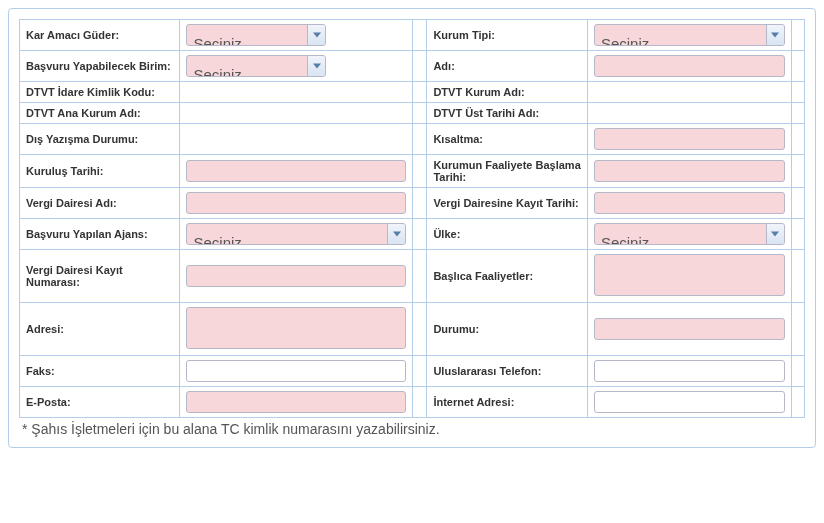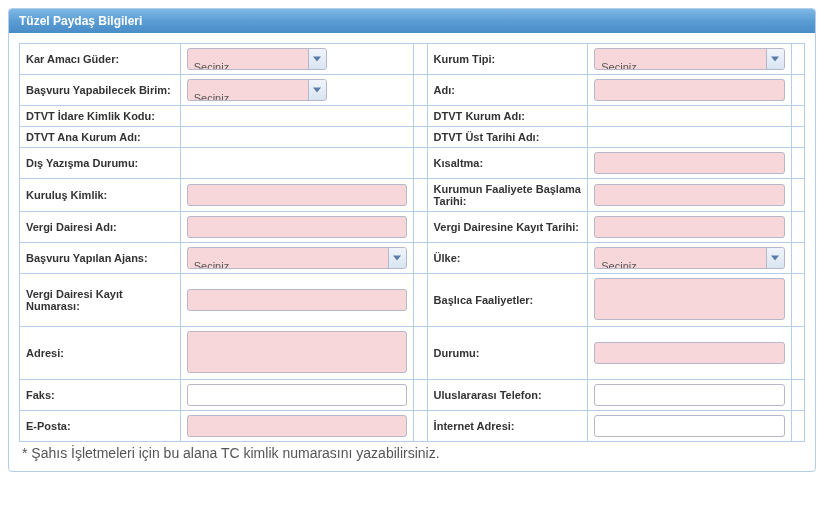--- a/index.html
+++ b/index.html
@@ -60,21 +60,21 @@
     border: 1px solid #b5b8c8;
     border-radius: 3px;
     background: #f8d7da;
     overflow: hidden;
     cursor: pointer;
   }
   .combo-text {
     flex: 1;
     padding: 0 6px;
     color: #555;
-    font-size: 11px;
+    font-size: 15px;
     margin-top: 16px;
   }
   .combo-arrow {
     width: 18px;
     height: 100%;
     display: flex;
     align-items: center;
     justify-content: center;
     background: linear-gradient(to bottom, #f0f4fa, #d9e5f3);
     border-left: 1px solid #b5b8c8;
@@ -106,23 +106,20 @@
     font-size: 14px;
     color: #555;
     padding: 3px 0 0 3px;
   }
   .combo-narrow { width: 140px; }
 </style>
 </head>
 <body>
 
 <div class="panel">
-  <div class="panel-header">
-    <span>Tüzel Paydaş Bilgileri</span>
-  </div>
   <div class="form-body">
     <table class="form-table">
 
       <tbody>
           <tr>
         <td class="label-cell">Kar Amacı Güder:</td>
         <td class="field-cell">
           <div class="combo combo-narrow">
             <span class="combo-text">Seçiniz</span>
             <span class="combo-arrow">
@@ -186,21 +183,21 @@
       <tr>
         <td class="label-cell">Dış Yazışma Durumu:</td>
         <td class="field-cell"></td>
         <td class="gap-cell"></td>
         <td class="label-cell">Kısaltma:</td>
         <td class="field-cell"><input class="txt req" style=""></td>
         <td class="end-cell"></td>
       </tr>
 
       <tr>
-        <td class="label-cell">Kuruluş Kimlik:</td>
+        <td class="label-cell">Kuruluş Tarihi:</td>
         <td class="field-cell"><input class="txt req" style=""></td>
         <td class="gap-cell"></td>
         <td class="label-cell">Kurumun Faaliyete Başlama Tarihi:</td>
         <td class="field-cell"><input class="txt req" style=""></td>
         <td class="end-cell"></td>
       </tr>
 
 
       <tr>
         <td class="label-cell">Vergi Dairesi Adı:</td>

